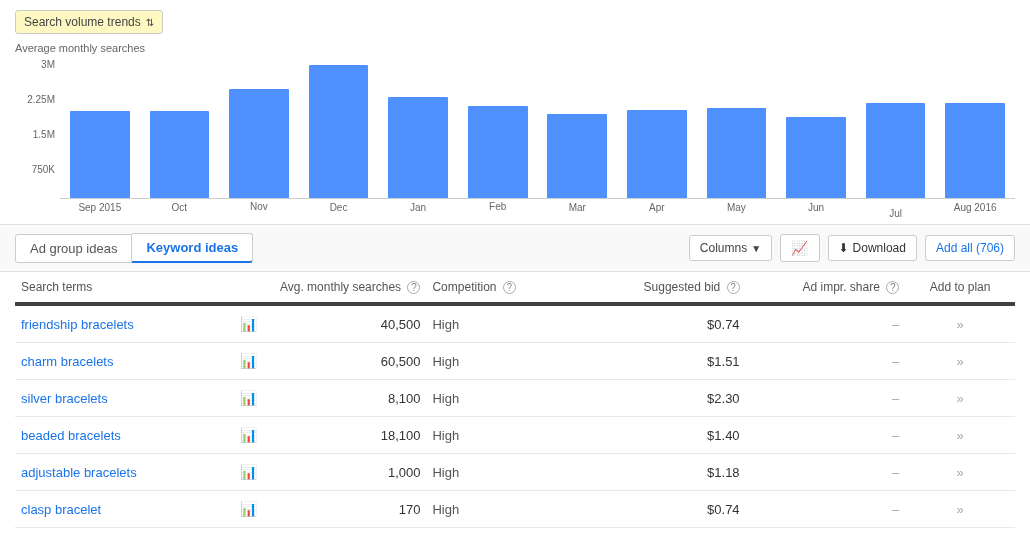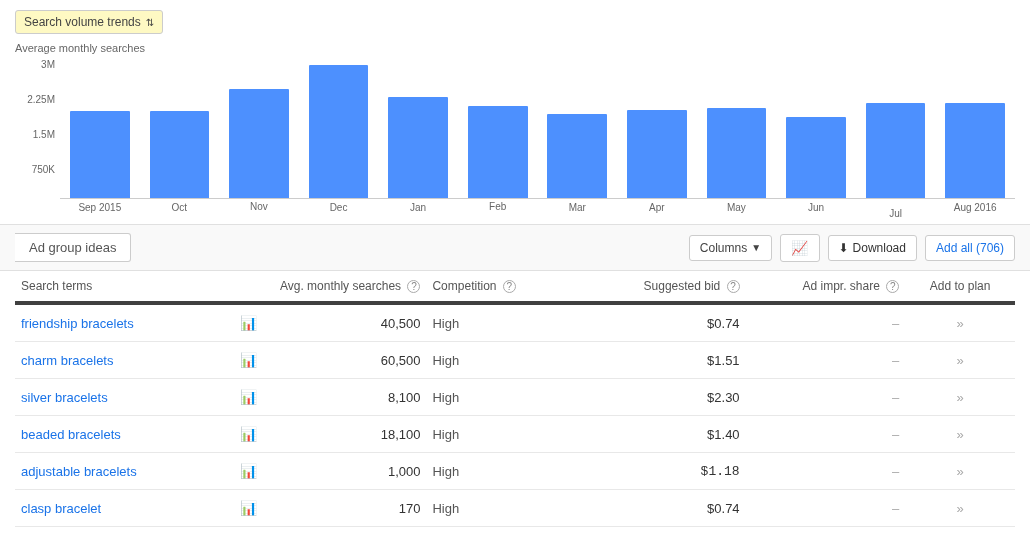--- a/index.html
+++ b/index.html
@@ -246,20 +246,23 @@
       <div style="flex: 1 1 0%; text-align: center; font-size: 10px; color: rgb(102, 102, 102); padding-top: 9px;">Jul</div>
       <div style="flex: 1 1 0%; text-align: center; font-size: 10px; color: rgb(102, 102, 102); padding-top: 3px;">Aug 2016</div>
     </div>
 </div>
 
 <div class="toolbar">
   <div class="tab-group">
     <div class="tab">
       <span>Ad group ideas</span>
     </div>
+    <div class="tab active">
+      <span>Keyword ideas</span>
+    </div>
   </div>
   <div class="spacer"></div>
   <div class="toolbar-buttons">
     <button class="btn">
       <span>Columns</span>
       <span style="font-size:10px;">▼</span>
     </button>
     <button class="btn">
       <span style="font-size:14px;">📈</span>
     </button>
@@ -337,21 +340,21 @@
       <td class="col-competition competition-high">High</td>
       <td class="col-suggested-bid" style="text-align:right;">$1.40</td>
       <td class="col-ad-impr dash-cell">–</td>
       <td class="col-add-plan arrow-cell">»</td>
     </tr>
         <tr>
       <td class="col-search-term search-term-cell">adjustable bracelets</td>
       <td class="col-trend"><span class="trend-icon">📊</span></td>
       <td class="col-avg" style="text-align:right;">1,000</td>
       <td class="col-competition competition-high">High</td>
-      <td class="col-suggested-bid" style="font-family:Liberation Mono, monospace;">$1.18</td>
+      <td class="col-suggested-bid" style="">$1.18</td>
       <td class="col-ad-impr dash-cell">–</td>
       <td class="col-add-plan arrow-cell">»</td>
     </tr>
         <tr>
       <td class="col-search-term search-term-cell">clasp bracelet</td>
       <td class="col-trend"><span class="trend-icon">📊</span></td>
       <td class="col-avg" style="text-align:right;">170</td>
       <td class="col-competition competition-high">High</td>
       <td class="col-suggested-bid" style="text-align:right;">$0.74</td>
       <td class="col-ad-impr dash-cell">–</td>

